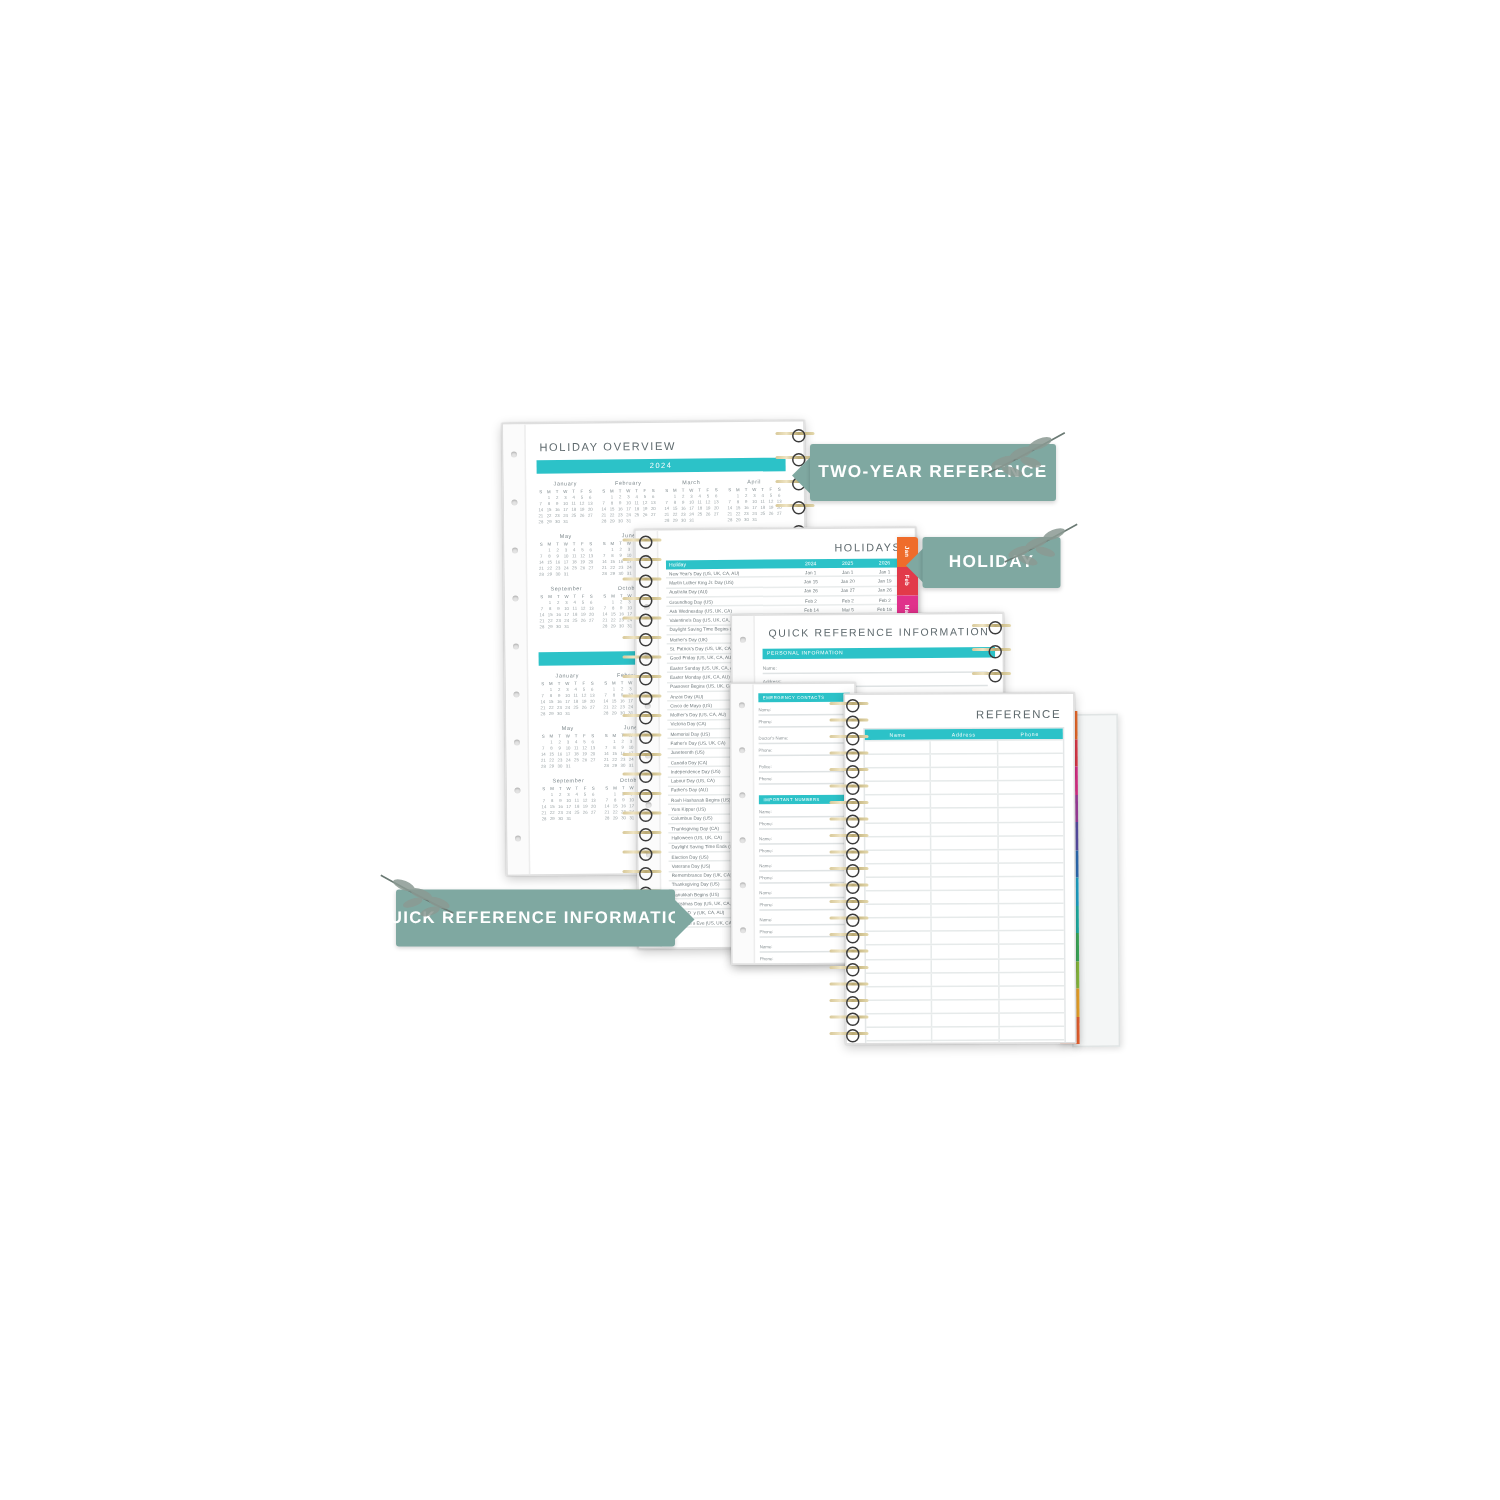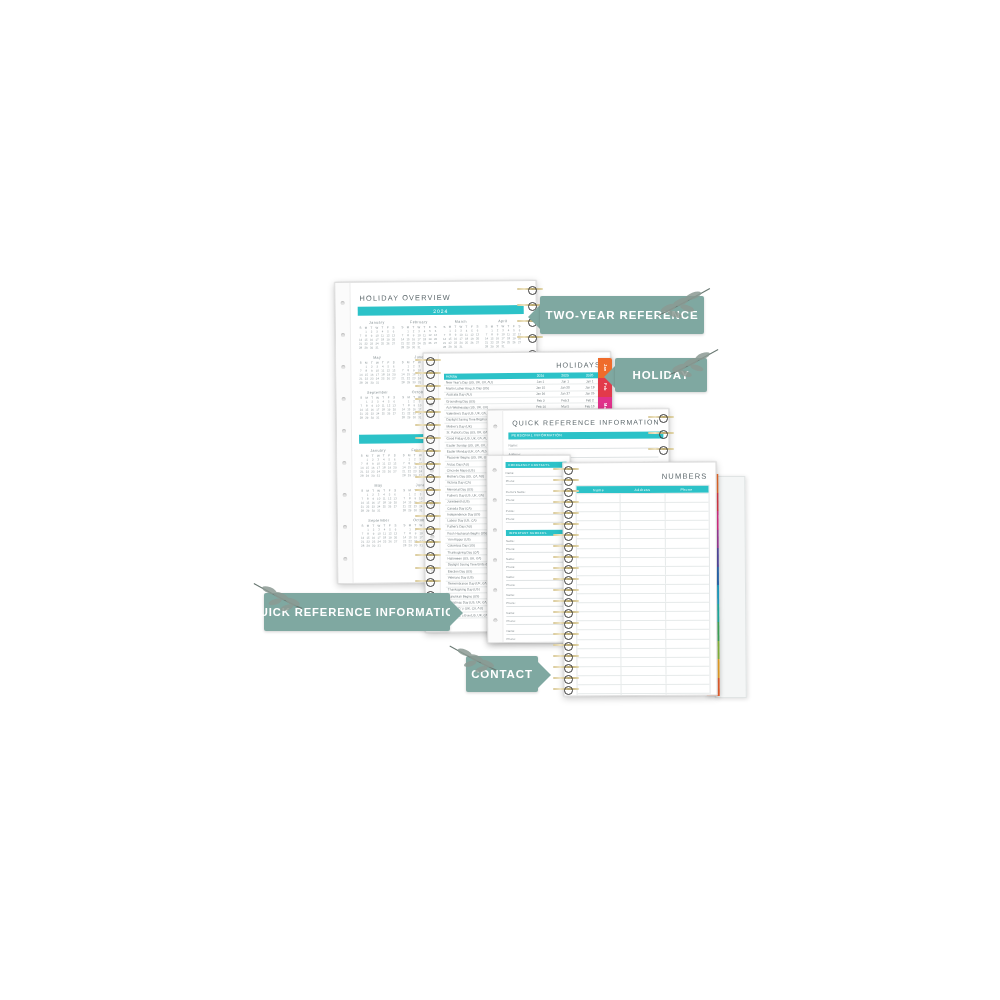--- a/index.html
+++ b/index.html
@@ -1973,21 +1973,21 @@
       <div class="tab" style="background: rgb(31, 166, 204); font-size: 4.2px;">Jul</div>
       <div class="tab" style="background: rgb(31, 180, 168); font-size: 4.2px;">Aug</div>
       <div class="tab" style="background: rgb(63, 174, 92); font-size: 4.2px;">Sep</div>
       <div class="tab" style="background: rgb(140, 191, 63); font-size: 4.2px;">Oct</div>
       <div class="tab" style="background: rgb(240, 167, 42); font-size: 4.2px;">Nov</div>
       <div class="tab" style="background: rgb(236, 99, 48); font-size: 4.2px;">Dec</div>
     </div>
 
   <div class="page" style="left:563px;top:462px;width:152px;height:232px;transform:rotate(-0.3deg);">
     <div class="page-inner">
-      <div class="title" style="right:8px;top:9px;font-size:7.6px;">NUMBERS</div>
+      <div class="title" style="right:8px;top:9px;font-size:7.6px;">REFERENCE</div>
 
       <div class="ctable" id="contacts-table" style="left:12px;top:22px;width:132px;">
           <div class="chead" style="height: 7px; align-items: center; font-size: 3.4px;">
             <span>Name</span>
             <span>Address</span>
             <span>Phone</span>
           </div>
           <div class="crow" style="height: 8.1px;">
             <i></i>
             <i></i>
@@ -2174,30 +2174,14 @@
       <g fill="#8b9a93" opacity=".85">
         <ellipse cx="16" cy="23" rx="8" ry="3.2" transform="rotate(-22 16 23)"></ellipse>
         <ellipse cx="28" cy="17" rx="8" ry="3.2" transform="rotate(-22 28 17)"></ellipse>
         <ellipse cx="40" cy="11" rx="8" ry="3.2" transform="rotate(-22 40 11)"></ellipse>
         <ellipse cx="22" cy="29" rx="7" ry="2.8" transform="rotate(18 22 29)"></ellipse>
         <ellipse cx="34" cy="23" rx="7" ry="2.8" transform="rotate(18 34 23)"></ellipse>
       </g>
     </svg>
   </div>
 
-  <div class="callout" style="left:466px;top:656px;width:100px;height:42px;">
-    <div class="box" style="left:0;top:0;width:72px;height:36px;font-size:11.5px;">CONTACT</div>
-    <div class="arrow arrow-right" style="left:72px;top:6px;"></div>
-    <svg class="leaf" viewBox="0 0 60 36" style="left:-20px;top:-14px;width:56px;height:34px;transform:scaleX(-1);">
-      <g fill="none" stroke="#6b7a74" stroke-width="1.1">
-        <path d="M6 30 C20 24 38 14 56 4"></path>
-      </g>
-      <g fill="#8b9a93" opacity=".85">
-        <ellipse cx="16" cy="23" rx="8" ry="3.2" transform="rotate(-22 16 23)"></ellipse>
-        <ellipse cx="28" cy="17" rx="8" ry="3.2" transform="rotate(-22 28 17)"></ellipse>
-        <ellipse cx="40" cy="11" rx="8" ry="3.2" transform="rotate(-22 40 11)"></ellipse>
-        <ellipse cx="22" cy="29" rx="7" ry="2.8" transform="rotate(18 22 29)"></ellipse>
-        <ellipse cx="34" cy="23" rx="7" ry="2.8" transform="rotate(18 34 23)"></ellipse>
-      </g>
-    </svg>
-  </div>
 
 </div>
 
 </body></html>

